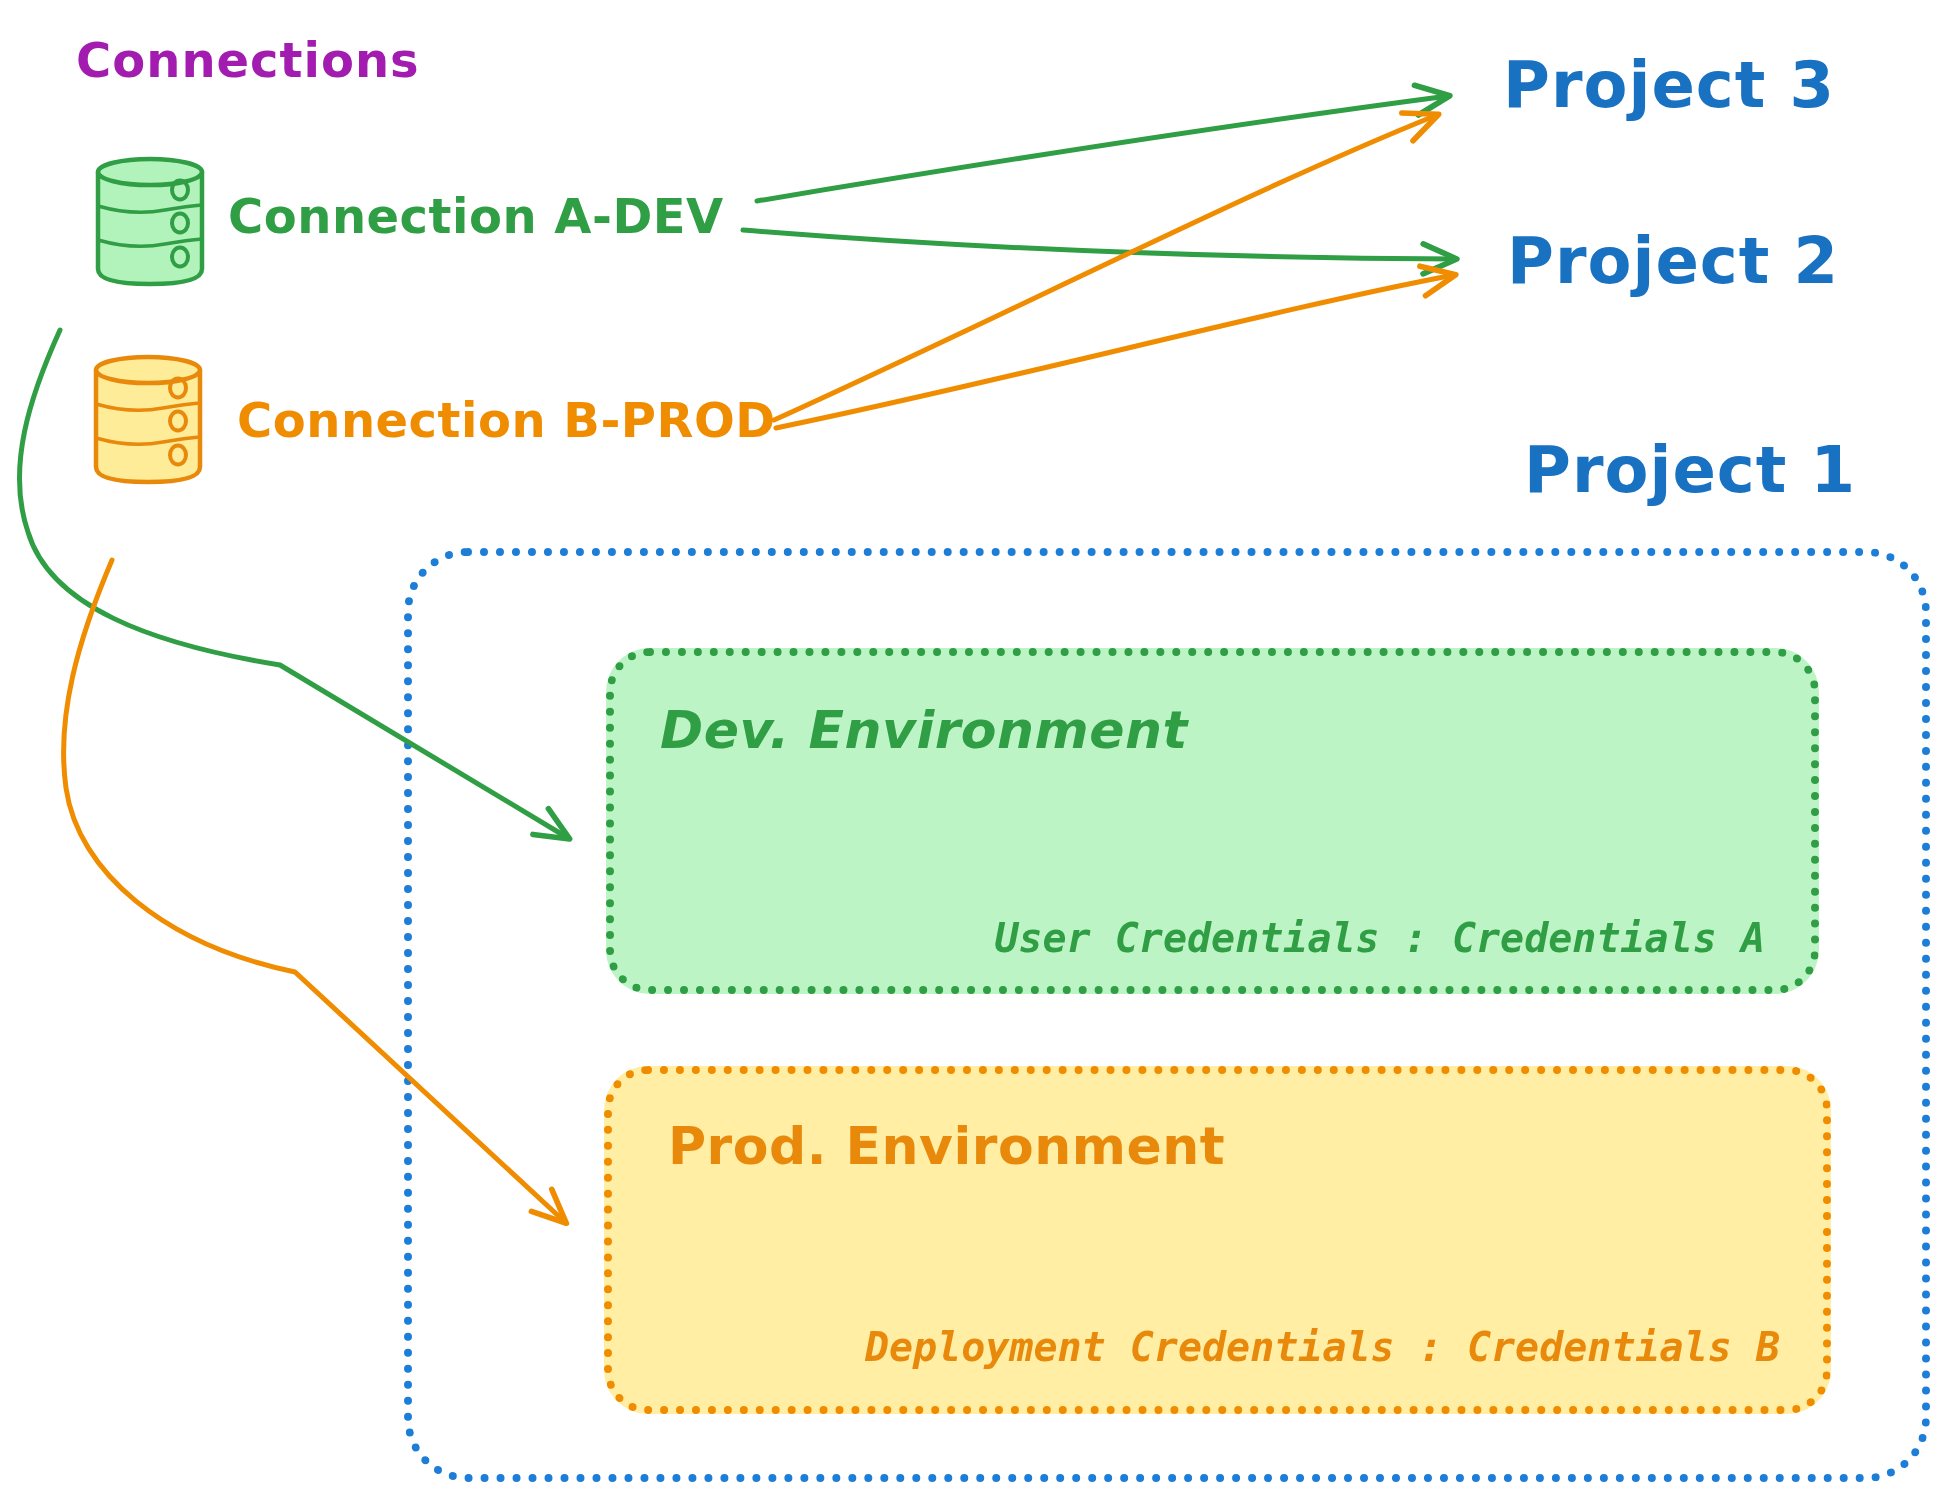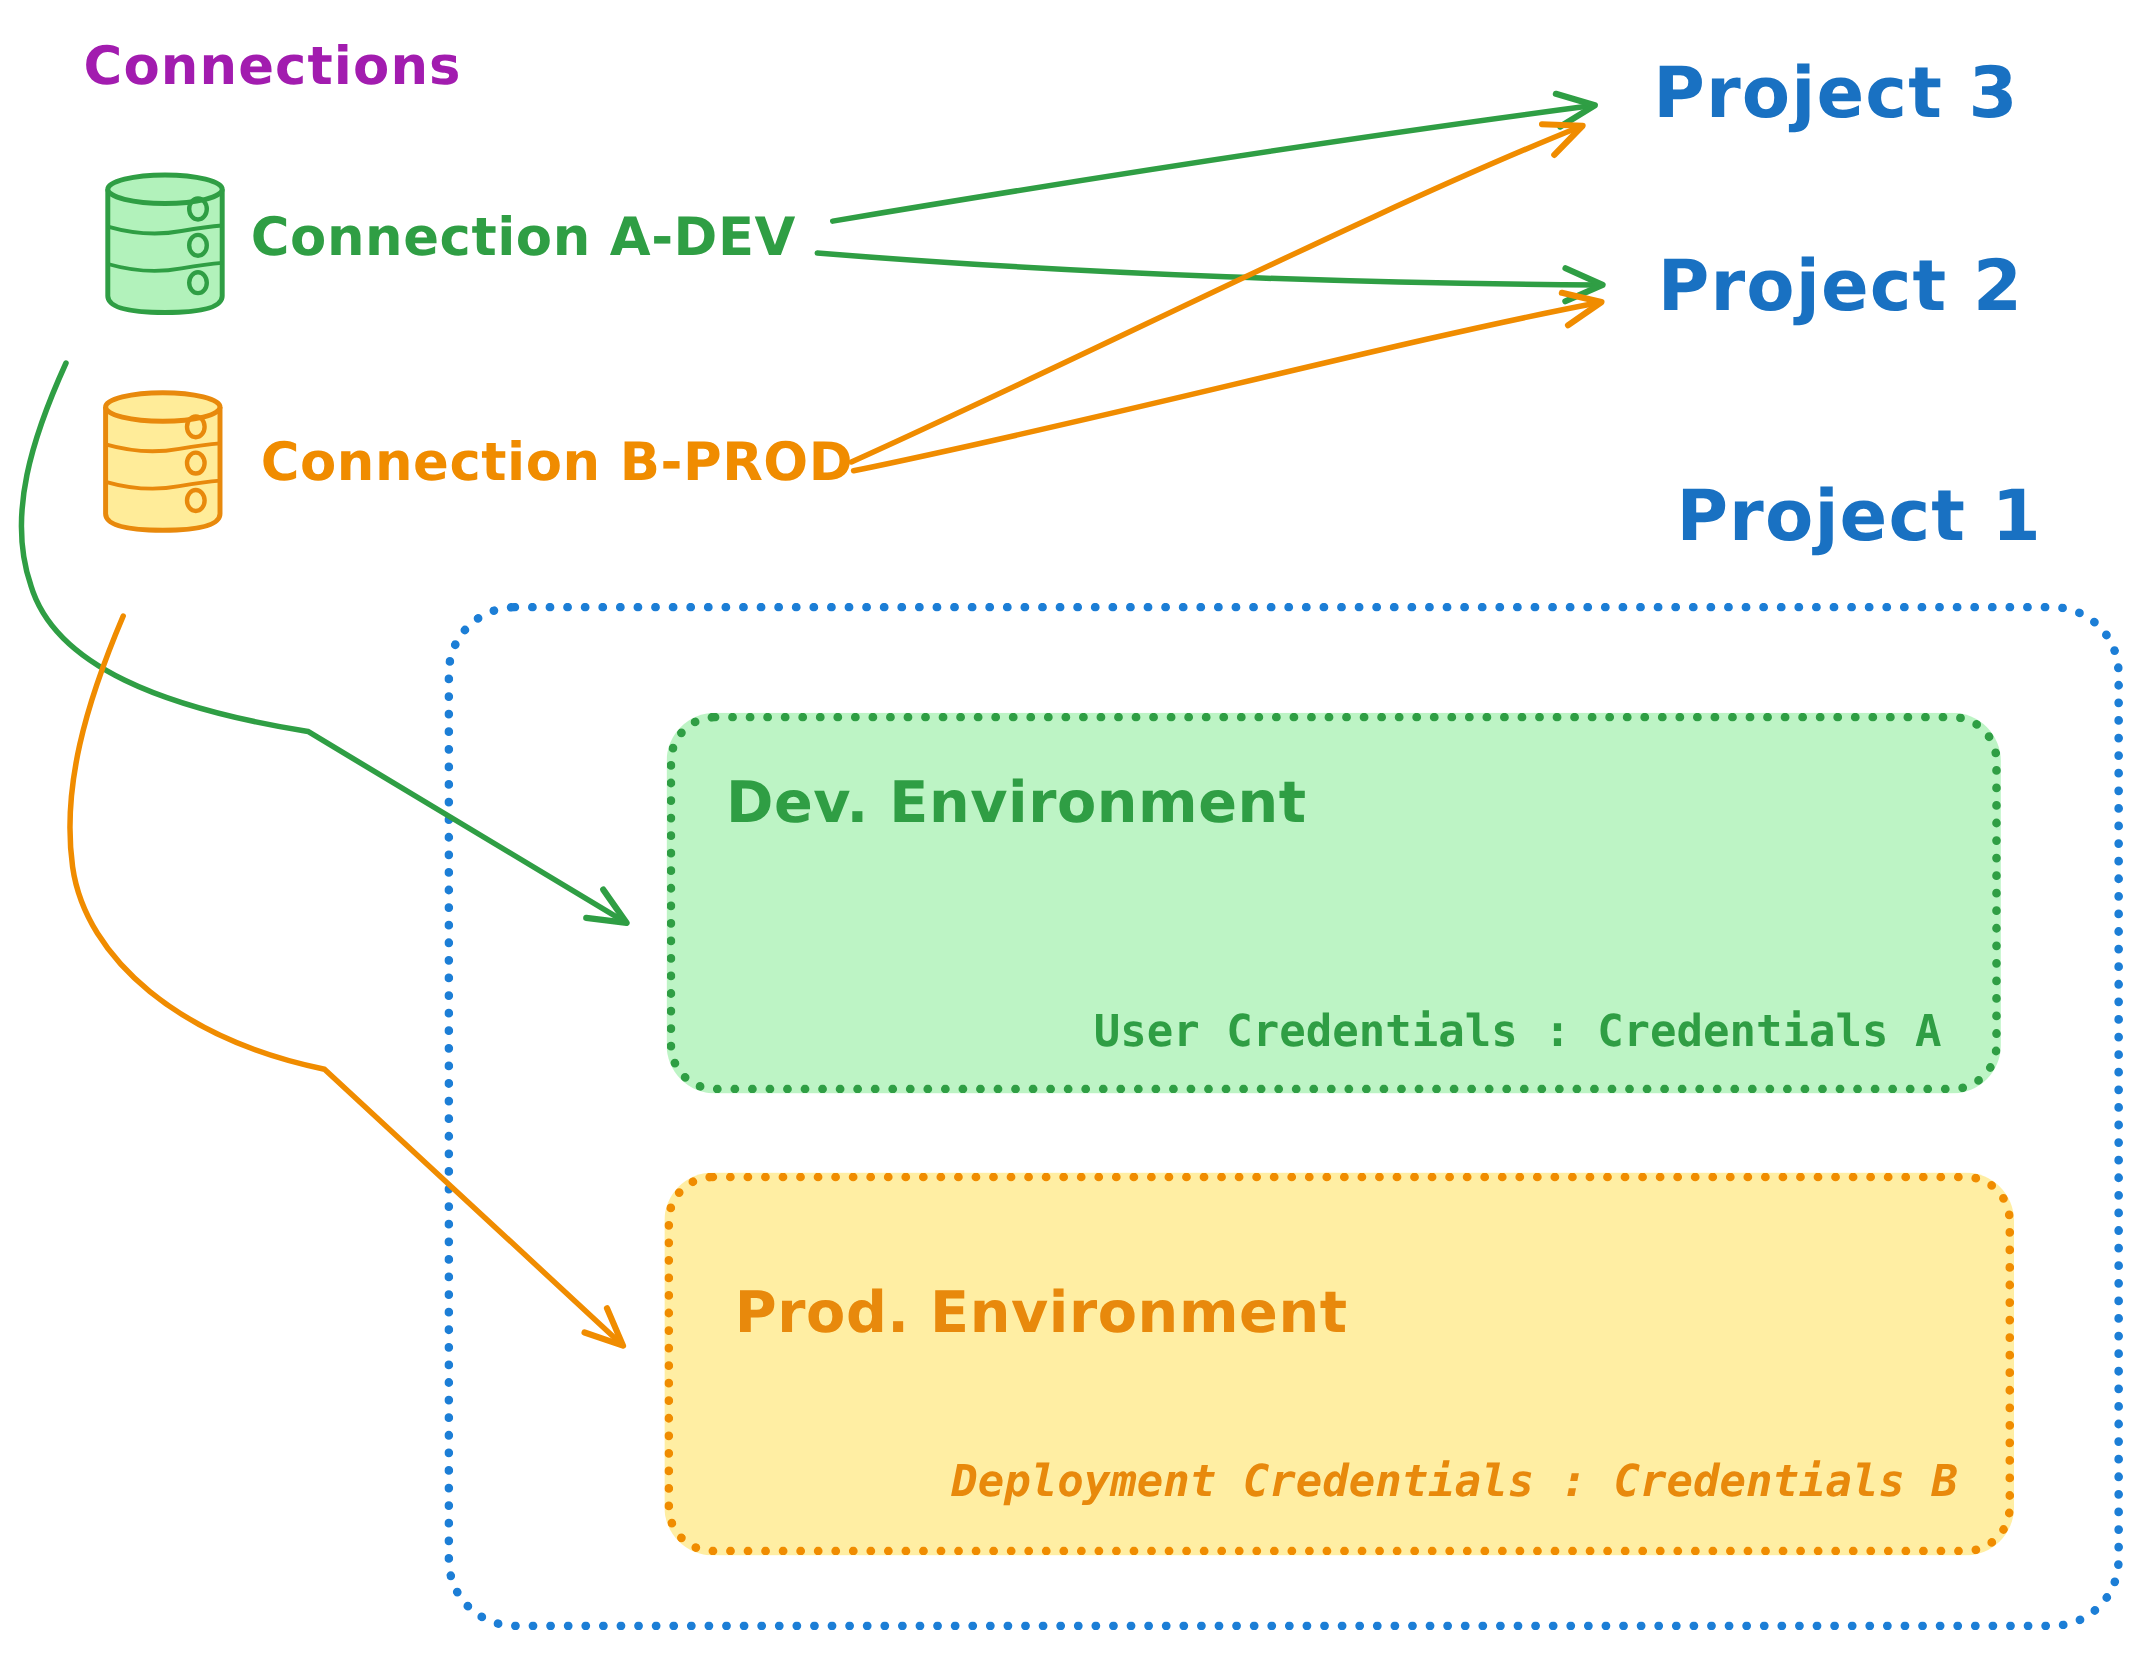--- a/index.html
+++ b/index.html
@@ -28,31 +28,31 @@
   .project1-box{
     left:404px;top:548px;width:1526px;height:934px;
     border:8px dotted #1c7ed6;border-radius:64px;
     box-sizing:border-box;background:transparent;
   }
   .env-box{
     box-sizing:border-box;border-radius:44px;
   }
   .env-box.dev{
     left:606px;top:648px;width:1213px;height:346px;
-    border:8px dotted #2f9e44;background:rgba(178,242,187,0.85);
+    border:8px dotted #2f9e44;background:rgba(178,242,187,0.85);font-style:italic;
   }
   .env-box.prod{
     left:604px;top:1066px;width:1227px;height:348px;
     border:8px dotted #f08c00;background:rgba(255,236,153,0.9);
   }
   .env-title{
     position:absolute;font-size:52px;font-weight:700;white-space:nowrap;letter-spacing:0.5px;
   }
   .env-title.dev{left:46px;top:44px;color:#2f9e44;}
-  .env-title.prod{left:56px;top:42px;color:#e8890c;margin-top:48px;}
+  .env-title.prod{left:56px;top:42px;color:#e8890c;}
   .cred-line{
     position:absolute;
     font-family:"DejaVu Sans Mono","Liberation Mono",monospace;
     font-size:40px;font-weight:700;line-height:48px;white-space:nowrap;
   }
   .cred-line.dev{right:46px;bottom:24px;color:#2f9e44;}
   .cred-line.prod{right:43px;bottom:35px;color:#e8890c;font-style:italic;}
   .arrows-layer{left:0;top:0;width:1948px;height:1506px;pointer-events:none;}
   .db-icon{display:block;}
 </style>

